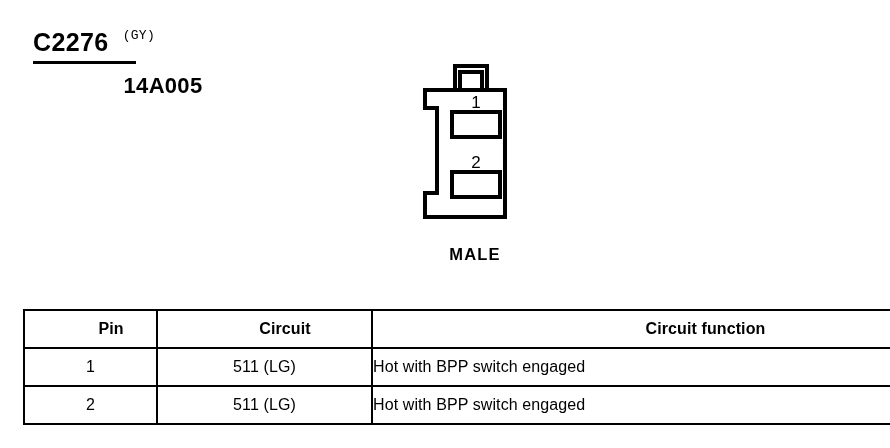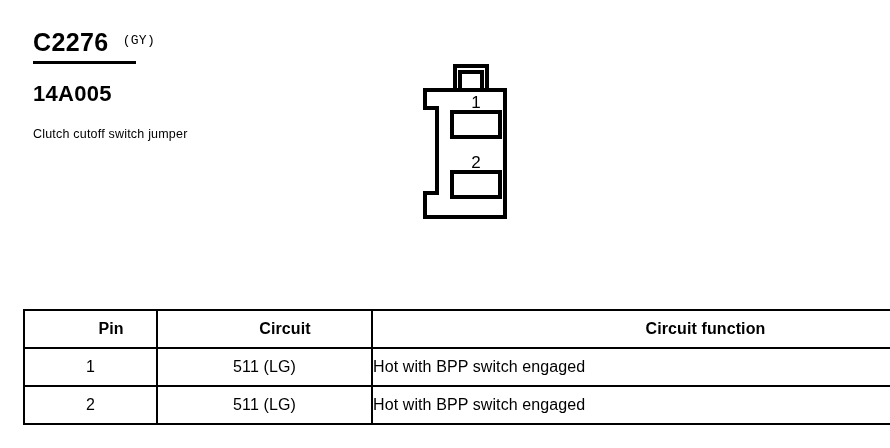--- a/index.html
+++ b/index.html
@@ -20,21 +20,21 @@
 
   
   #header-block {
     position: absolute;
     left: 33px;
     top: 30px;
     width: 260px;
   }
   #connector-id-row {
     display: flex;
-    align-items: center;
+    align-items: flex-start;
     gap: 14px;
   }
   #connector-id {
     font-size: 25px;
     font-weight: bold;
     letter-spacing: 0.4px;
     line-height: 1;
   }
   #connector-color-code {
     font-size: 13px;
@@ -48,21 +48,22 @@
     width: 103px;
     height: 3px;
     background: #000;
     margin-top: 6px;
   }
   #part-number {
     font-size: 22px;
     font-weight: bold;
     letter-spacing: 0.3px;
     line-height: 1;
-    margin-top: 19px;
+    margin-top: 11px;
+    text-align: center;
   }
   #connector-description {
     margin-top: 19px;
     font-size: 12.5px;
     line-height: 20px;
     letter-spacing: 0.2px;
     max-width: 170px;
   }
 
   
@@ -118,40 +119,40 @@
 </head>
 <body>
 
 <div id="header-block">
   <div id="connector-id-row">
     <span id="connector-id">C2276</span>
     <span id="connector-color-code">(GY)</span>
   </div>
   <div id="id-underline"></div>
   <div id="part-number">14A005</div>
-  <div id="connector-description">Clutch cutoff switch jumper</div>
 </div>
 
 <div id="connector-figure">
   <svg id="connector-svg" width="130" height="215" viewBox="0 0 130 215">
 
     <g fill="none" stroke="#000">
       <path d="M45,35 L45,11 L77,11 L77,35" stroke-width="4"></path>
       <path d="M50,35 L50,17 L72,17 L72,35" stroke-width="4"></path>
     </g>
 
     <path d="M15,35 L95,35 L95,162 L15,162 L15,138 L27,138 L27,53 L15,53 Z" fill="none" stroke="#000" stroke-width="4" stroke-linejoin="miter"></path>
 
     <rect x="42" y="57" width="48" height="25" fill="none" stroke="#000" stroke-width="4"></rect>
 
     <rect x="42" y="117" width="48" height="25" fill="none" stroke="#000" stroke-width="4"></rect>
 
     <text x="66" y="53" text-anchor="middle" font-family="Liberation Sans, sans-serif" font-size="17" fill="#000">1</text>
     <text x="66" y="113" text-anchor="middle" font-family="Liberation Sans, sans-serif" font-size="17" fill="#000">2</text>
   </svg>
+  <div id="connector-type-label">MALE</div>
 </div>
 
 <table id="pinout-table">
   <thead>
     <tr>
       <th class="col-pin">Pin</th>
       <th class="col-circuit">Circuit</th>
       <th class="col-func">Circuit function</th>
     </tr>
   </thead>

